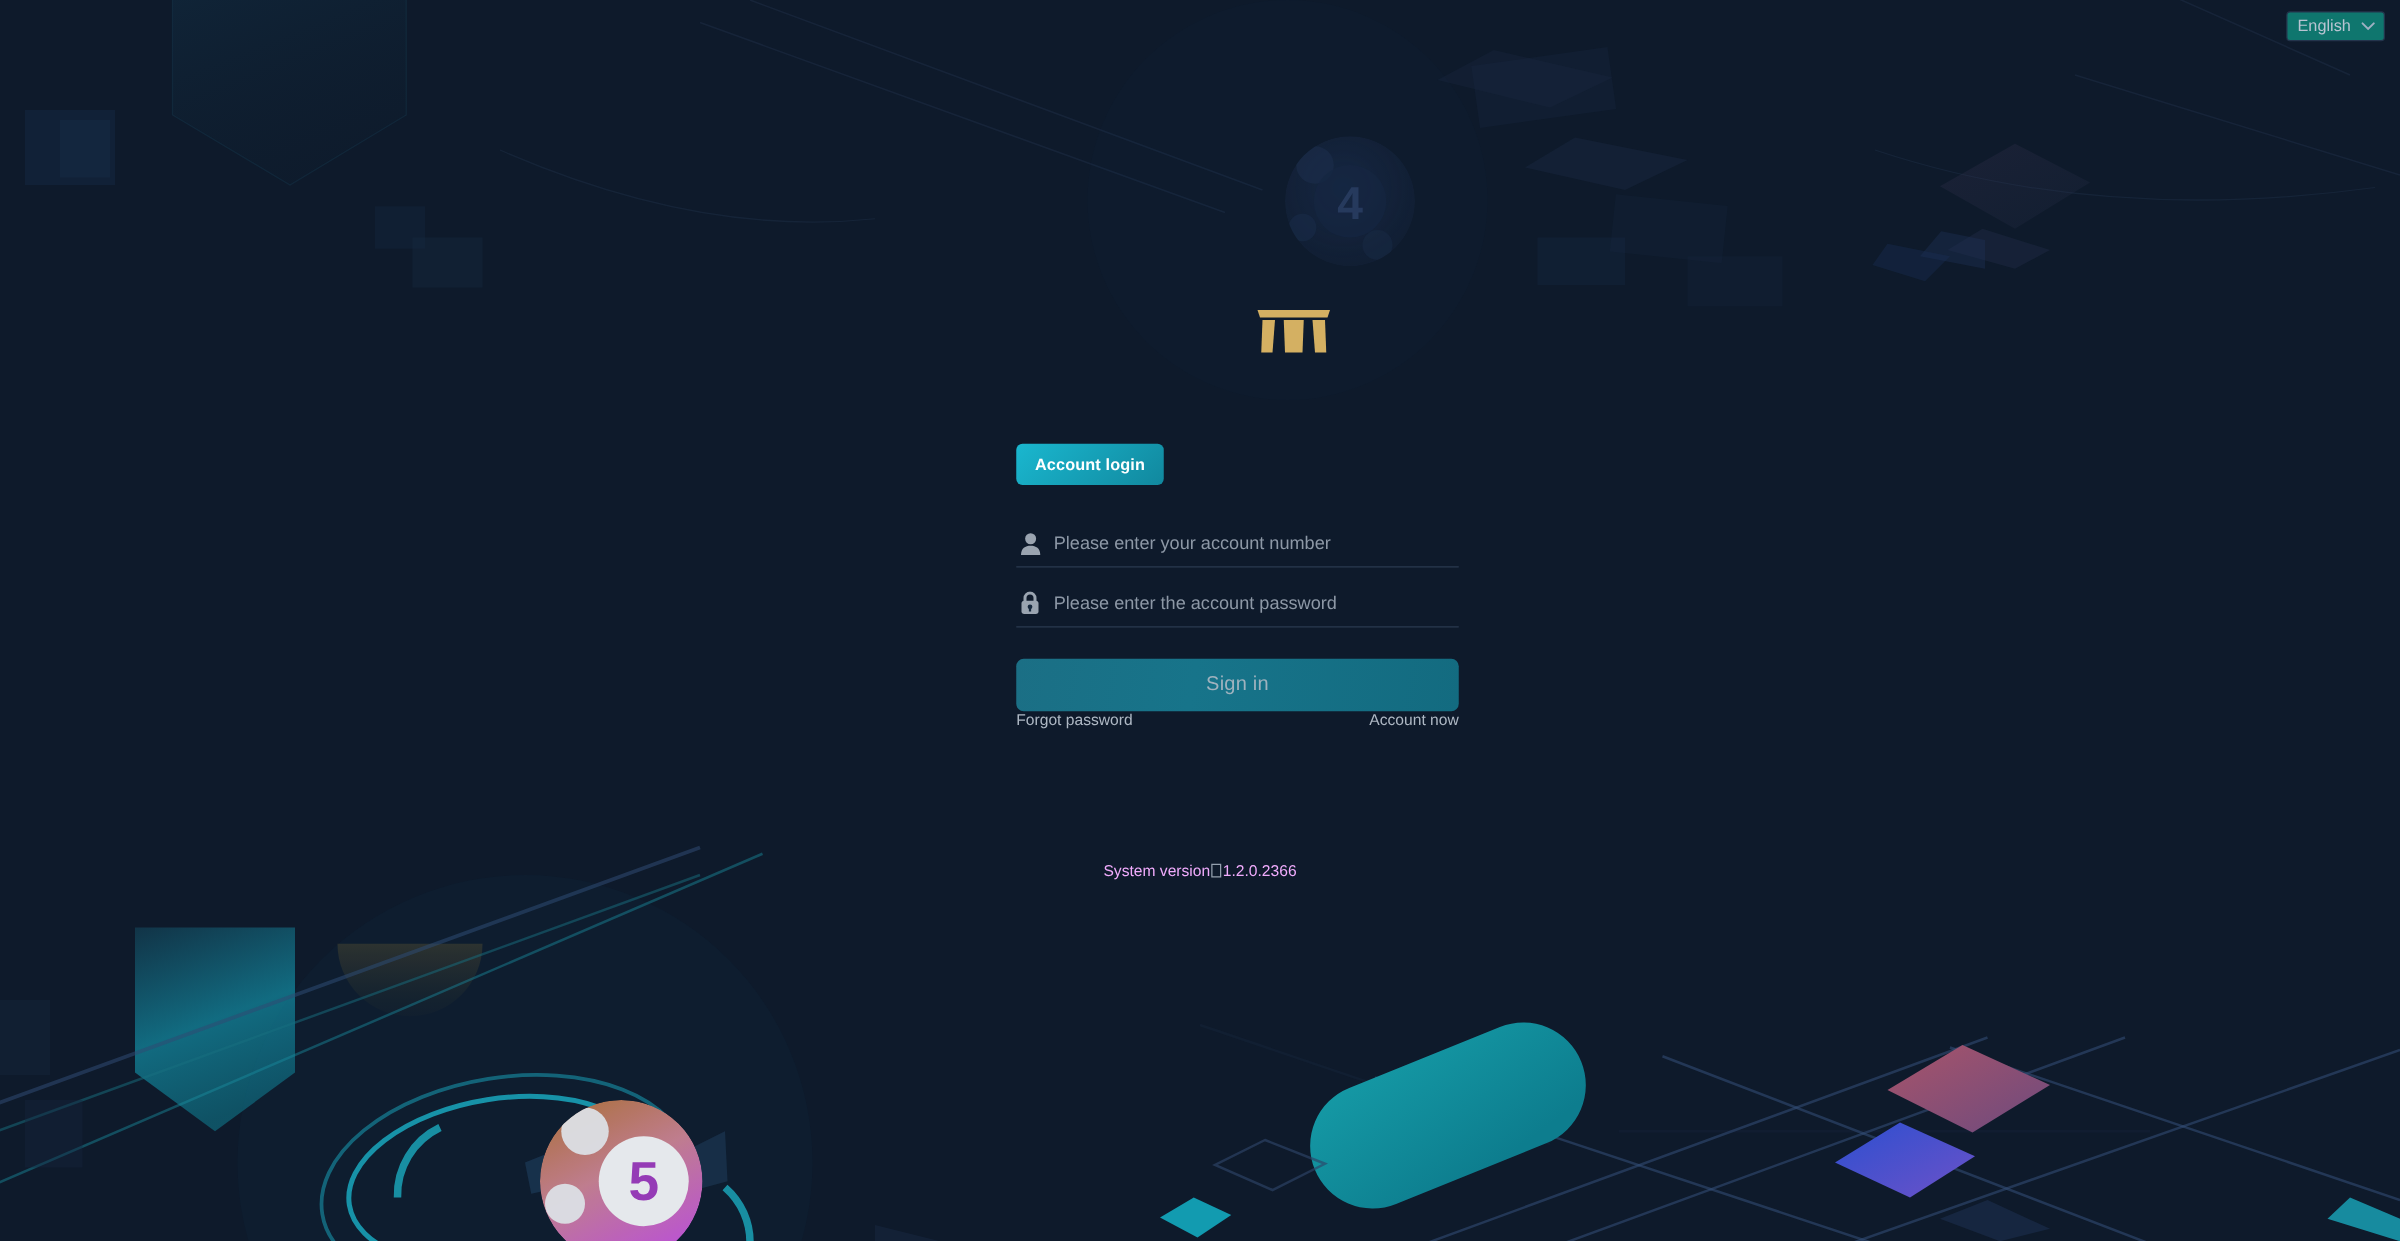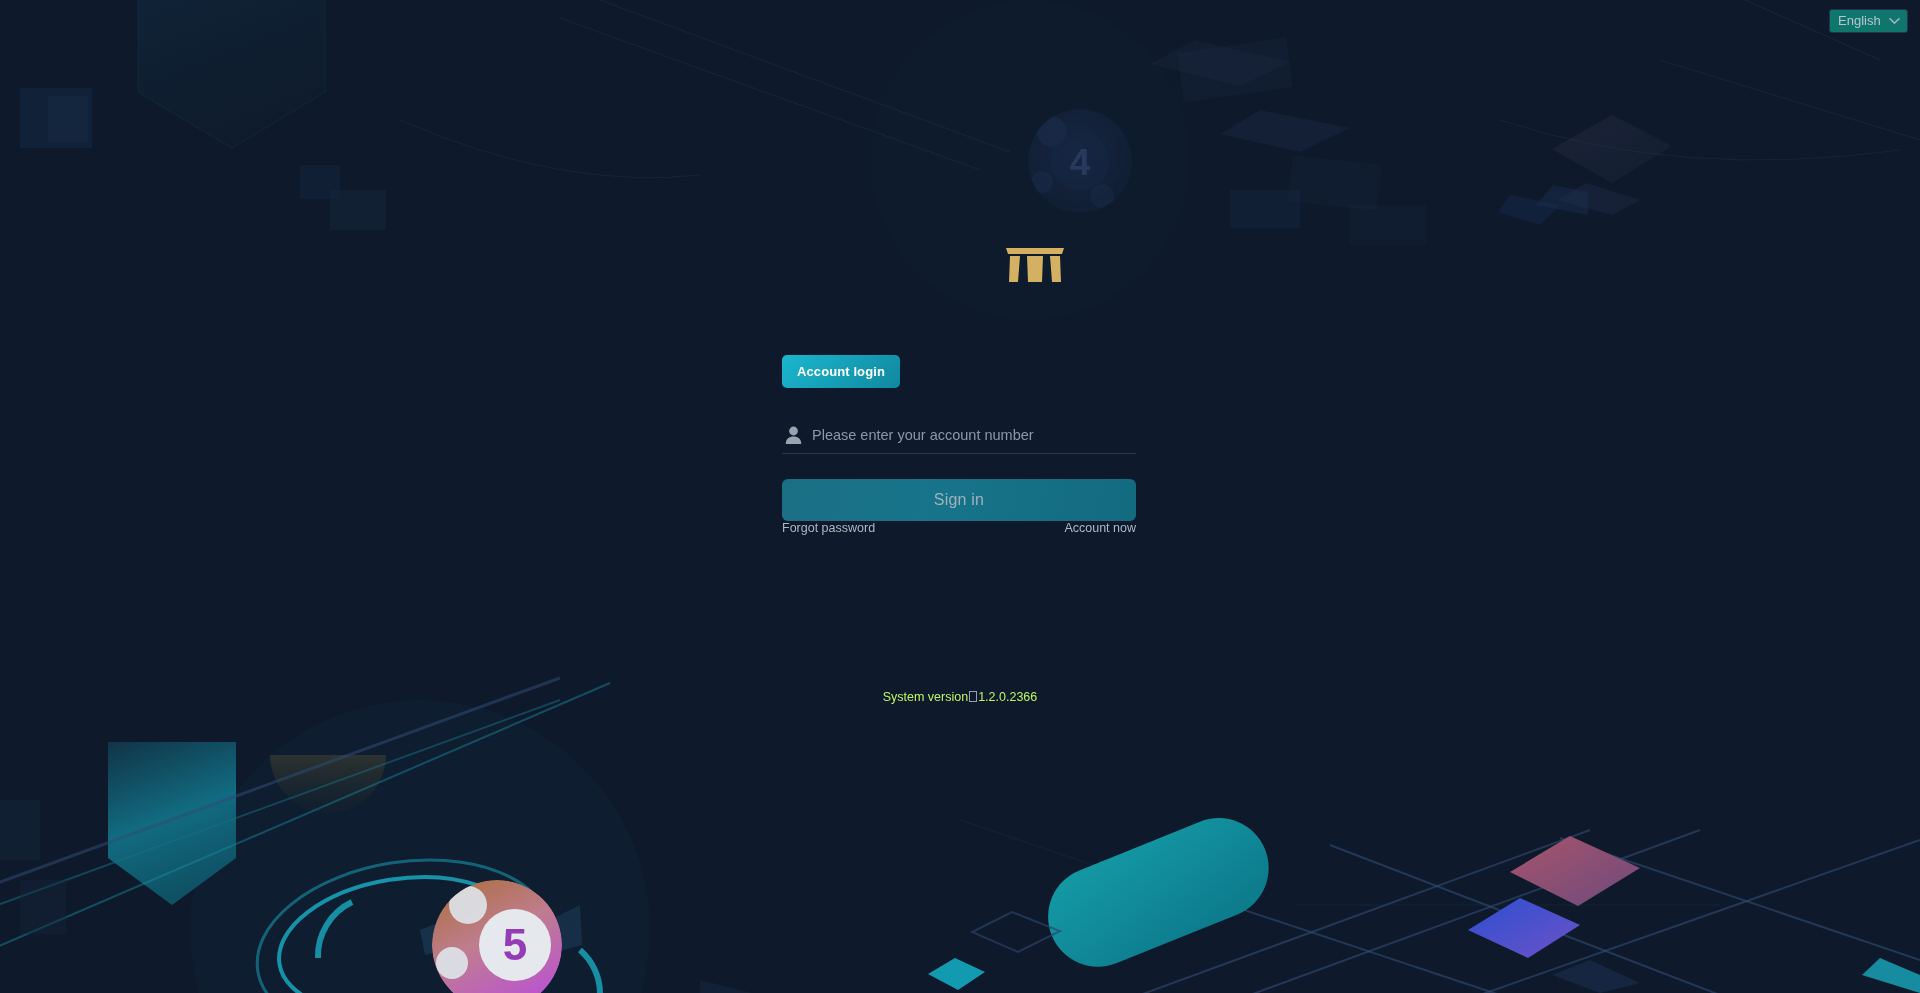--- a/index.html
+++ b/index.html
@@ -83,21 +83,21 @@
   .logo-inner {
     position: relative;
     width: 300px;
     height: 84px;
     margin-bottom: -46px;
   }
 
   
   .login-panel {
     position: absolute;
-    left: 782px;
+    left: 813px;
     top: 355px;
     width: 354px;
   }
 
   .tabs-row {
     display: flex;
     gap: 0;
     margin-bottom: 28px;
   }
   .tab-btn {
@@ -176,21 +176,21 @@
   }
 
   
   .version-line {
     position: absolute;
     left: 0;
     right: 0;
     top: 690px;
     text-align: center;
     font-size: 12.5px;
-    color: #bef264;
+    color: #f0abfc;
     z-index: 10;
   }
   .missing-glyph {
     display: inline-block;
     width: 8px;
     height: 11px;
     border: 1px solid #94a0ae;
     vertical-align: -1px;
     margin: 0 1px;
   }
@@ -407,20 +407,31 @@
     <div class="field">
       <span class="field-icon">
         <svg width="17" height="18" viewBox="0 0 17 18">
           <circle cx="8.5" cy="5" r="4.4" fill="#9aa4b0"></circle>
           <path d="M0.8 18 C0.8 12.6 4.2 10.6 8.5 10.6 C12.8 10.6 16.2 12.6 16.2 18 Z" fill="#9aa4b0"></path>
         </svg>
       </span>
       <input class="field-input" type="text" placeholder="Please enter your account number" style="">
     </div>
 
+    <div class="field">
+      <span class="field-icon">
+        <svg width="16" height="19" viewBox="0 0 16 19">
+          <path d="M4 8 V5.4 A4 4 0 0 1 12 5.4 V8" fill="none" stroke="#9aa4b0" stroke-width="2.4"></path>
+          <rect x="1.2" y="7.6" width="13.6" height="10.6" rx="2.2" fill="#9aa4b0"></rect>
+          <circle cx="8" cy="12.4" r="1.9" fill="#16283d"></circle>
+          <rect x="7.1" y="12.6" width="1.8" height="3.6" fill="#16283d"></rect>
+        </svg>
+      </span>
+      <input class="field-input" type="password" placeholder="Please enter the account password" style="">
+    </div>
 
     <button class="signin-btn">Sign in</button>
 
     <div class="links-row">
       <a class="link-text" href="#">Forgot password</a>
       <a class="link-text" href="#">Account now</a>
     </div>
   </div>
 
   <div class="version-line">

